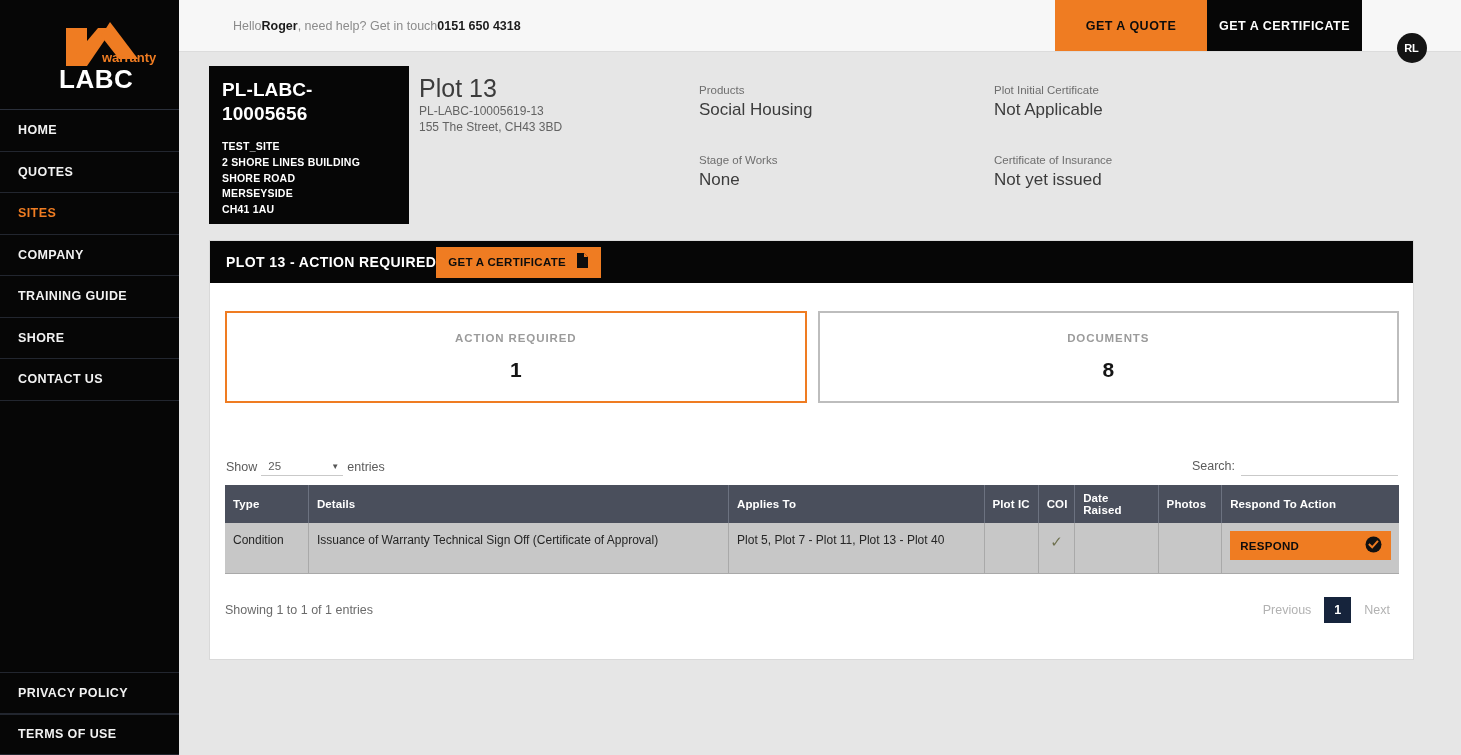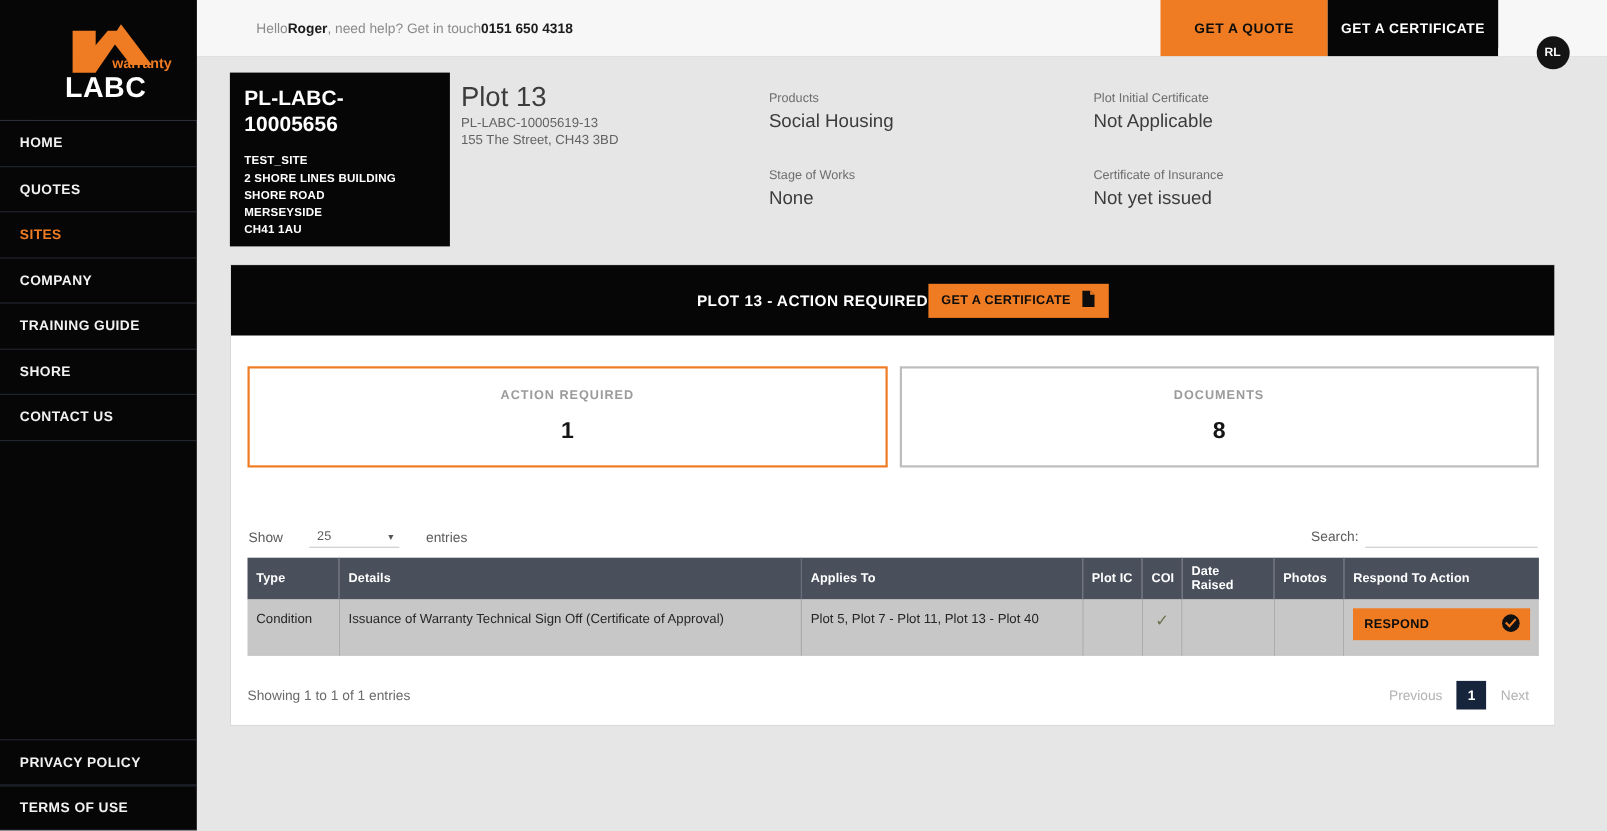--- a/index.html
+++ b/index.html
@@ -141,24 +141,24 @@
   .meta-value { font-size: 17px; color: #3c3c3c; }
 
   
   .panel {
     margin: 8px 47px 0 30px;
     background: #ffffff;
     border: 1px solid #d9d9d9;
     height: 420px;
   }
   .panel-head {
-    height: 64px;
+    height: 42px;
     background: #060606;
-    display: flex; align-items: center; justify-content: center;
-    padding: 0 10px 0 29px;
+    display: flex; align-items: center; justify-content: flex-start;
+    padding: 0 10px 0 16px;
   }
   .panel-title {
     color: #fff; font-size: 14px; font-weight: bold; letter-spacing: 0.4px;
   }
   .btn-cert-panel {
     background: #ef7c22; color: #0d0d0d;
     height: 31px; min-width: 152px;
     display: flex; align-items: center; justify-content: center; gap: 10px;
     font-size: 11.5px; font-weight: bold; letter-spacing: 0.3px;
     padding: 0 12px;
@@ -180,21 +180,21 @@
   .stat-card.active { border: 2px solid #ef7c22; }
   .stat-label { font-size: 11.5px; color: #9b9b9b; font-weight: bold; letter-spacing: 0.9px; }
   .stat-value { font-size: 21px; font-weight: bold; color: #151515; margin-top: 14px; }
 
   
   .tbl-controls {
     display: flex; align-items: flex-end; justify-content: space-between;
     margin-top: 31px;
     padding: 0 1px;
   }
-  .show-entries { display: flex; align-items: center; font-size: 12.5px; color: #5b5b5b; gap: 24px; margin-top: 24px; }
+  .show-entries { display: flex; align-items: center; font-size: 12.5px; color: #5b5b5b; gap: 4px; margin-top: 24px; }
   .select-box {
     position: relative;
     width: 82px;
     border-bottom: 1px solid #c9c9c9;
     padding: 2px 4px 3px 7px;
     display: flex; align-items: center; justify-content: space-between;
     font-size: 11.5px; color: #5b5b5b;
     cursor: pointer;
   }
   .caret { font-size: 8px; color: #555; }

